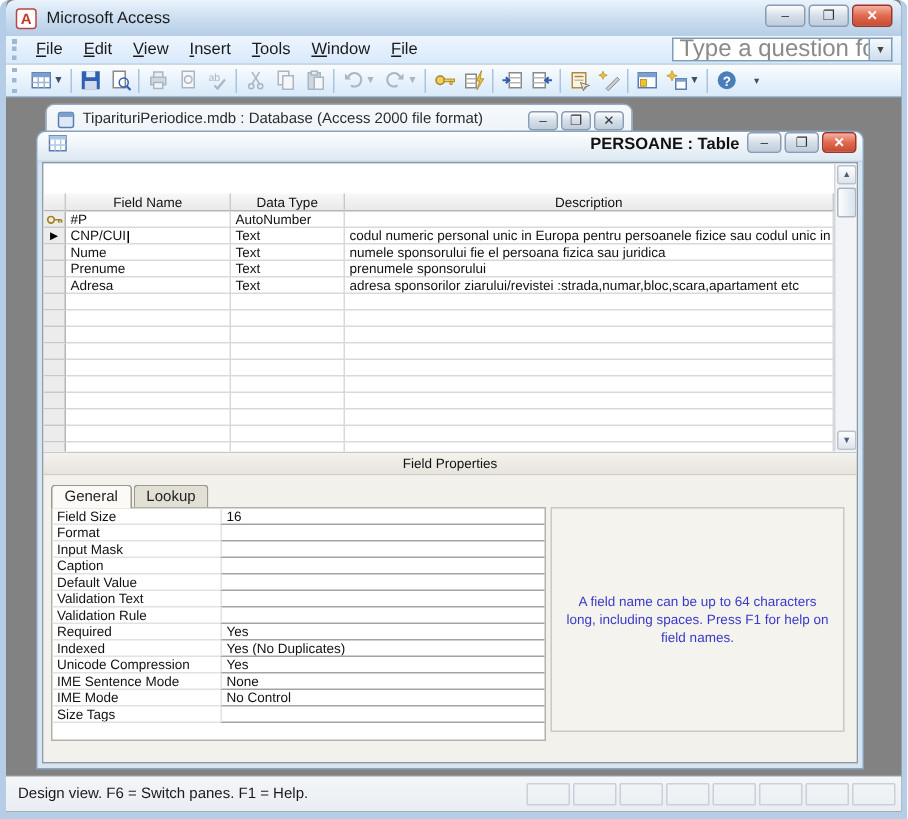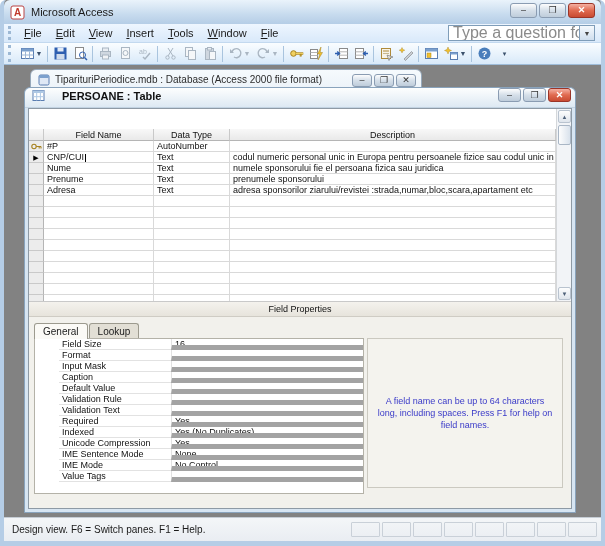--- a/index.html
+++ b/index.html
@@ -49,22 +49,22 @@
   
   .dbwin { position:absolute; left:26px; top:4px; width:392px; height:48px; z-index:1;
     background:linear-gradient(#f6fafd,#dfe9f3); border:1px solid #97a9bb; border-radius:6px 6px 0 0;
     display:flex; align-items:flex-start; gap:5px; padding:4px 5px 0 7px; }
   .dbwin .dbtitle { font-size:10px; color:#2c2c2c; flex:1; white-space:nowrap; overflow:hidden; }
   .dbico { width:12px; height:12px; }
 
   
   .twin { position:absolute; left:20px; top:22px; width:552px; height:426px; z-index:2;
     background:#d7e5f2; border:1px solid #89a3bc; border-radius:6px 6px 0 0; display:flex; flex-direction:column; }
-  .tw-title { height:20px; flex:0 0 20px; display:flex; align-items:center; gap:17px; padding:0 4px 4px 7px;
-    background:linear-gradient(#fdfefe,#dde9f3); border-radius:6px 6px 0 0; border-bottom:1px solid #c2d3e2; }
+  .tw-title { height:20px; flex:0 0 20px; display:flex; align-items:center; gap:5px; padding:0 4px 4px 7px;
+    background:linear-gradient(#fdfefe,#dde9f3); border-radius:6px 6px 0 0; border-bottom:1px solid #c2d3e2;text-align:right; }
   .tw-title .title { font-size:11px; font-weight:600; color:#111; flex:1; }
   .tw-client { flex:1; margin:0 3px 3px 3px; background:#fff; border:1px solid #8e9aa5; display:flex; flex-direction:column; overflow:hidden; }
 
   
   .gridpane { height:192px; flex:0 0 192px; position:relative; background:#fff; overflow:hidden; }
   .grid { position:absolute; left:0; top:0; right:15px;margin-top:20px; }
   .grow { display:flex; height:11px; line-height:11px; font-size:9px; }
   .ghead .cell { background:linear-gradient(#f8f8f8,#e9e9e9); text-align:center; font-size:9px;
     border-right:1px solid #c9c9c9; border-bottom:1px solid #b5b5b5; height:12px; line-height:12px; }
   .ghead { height:12px; }
@@ -87,24 +87,24 @@
     border:1px solid #a9b6c5; border-radius:2px; }
 
   
   .divider { height:16px; flex:0 0 16px; background:linear-gradient(#f4f2ed,#e7e4dc); border-top:1px solid #c9c9c9;
     border-bottom:1px solid #cfccc4; text-align:center; font-size:9px; line-height:15px; color:#111; }
   .props { flex:1; background:#f2f1ec; position:relative; }
   .tabs { position:absolute; left:5px; top:6px; display:flex; }
   .tab { font-size:10px; padding:2px 8px 1px; border:1px solid #9c9a8e; border-bottom:none; border-radius:3px 3px 0 0;
     background:#e2dfd5; color:#222; margin-right:1px; height:15px; }
   .tab.active { background:#fbfaf6; position:relative; z-index:2; height:16px; }
-  .pgrid { position:absolute; left:5px; top:21px; width:330px; height:156px; background:#fff; border:1px solid #b4b2a8;padding-left:24px; }
+  .pgrid { position:absolute; left:5px; top:21px; width:330px; height:156px; background:#fff; border:1px solid #b4b2a8; }
   .prow { display:flex; height:11px; line-height:11px; font-size:9px; }
   .pname { flex:0 0 112px; padding:0 3px; border-bottom:1px solid #e2e2e2; overflow:hidden; white-space:nowrap; }
-  .pval { flex:1; padding:0 3px; border-bottom:5px solid #a3a3a3; border-left:1px solid #e2e2e2; overflow:hidden; white-space:nowrap; }
+  .pval { flex:1; padding:0 3px; border-bottom:1px solid #a3a3a3; border-left:1px solid #e2e2e2; overflow:hidden; white-space:nowrap; }
   .helpbox { position:absolute; right:8px; top:21px; width:196px; height:150px; background:#f4f3ee;
     border:1px solid #cbc9c0; display:flex; align-items:center; justify-content:center; padding:8px; }
   .helptext { font-size:9px; color:#3a3ac8; text-align:center; line-height:1.35; }
 
   
   .statusbar { height:24px; flex:0 0 24px; background:linear-gradient(#f4f6f8,#e9edf2); border-top:1px solid #c6cdd5;
     display:flex; align-items:center; padding:0 4px; gap:2px; }
   .stext { font-size:10px; color:#1a1a1a; flex:1; padding-left:4px; }
   .spanel { width:29px; height:15px; border:1px solid #c9d0d8; border-radius:1px; }
 </style>
@@ -513,26 +513,26 @@
                 <div class="pname">Caption</div>
                 <div class="pval"></div>
               </div>
 
               <div class="prow">
                 <div class="pname">Default Value</div>
                 <div class="pval"></div>
               </div>
 
               <div class="prow">
+                <div class="pname">Validation Text</div>
+                <div class="pval"></div>
+              </div>
+
+              <div class="prow">
                 <div class="pname">Validation Rule</div>
-                <div class="pval"></div>
-              </div>
-
-              <div class="prow">
-                <div class="pname">Validation Text</div>
                 <div class="pval"></div>
               </div>
 
               <div class="prow">
                 <div class="pname">Required</div>
                 <div class="pval">Yes</div>
               </div>
 
 
               <div class="prow">
@@ -549,21 +549,21 @@
                 <div class="pname">IME Sentence Mode</div>
                 <div class="pval">None</div>
               </div>
 
               <div class="prow">
                 <div class="pname">IME Mode</div>
                 <div class="pval">No Control</div>
               </div>
 
               <div class="prow">
-                <div class="pname">Value Tags</div>
+                <div class="pname">Size Tags</div>
                 <div class="pval"></div>
               </div>
             </div>
 
           <div class="helpbox">
             <div class="helptext">A field name can be up to 64 characters long, including spaces.  Press F1 for help on field names.</div>
           </div>
         </div>
 
       </div>

